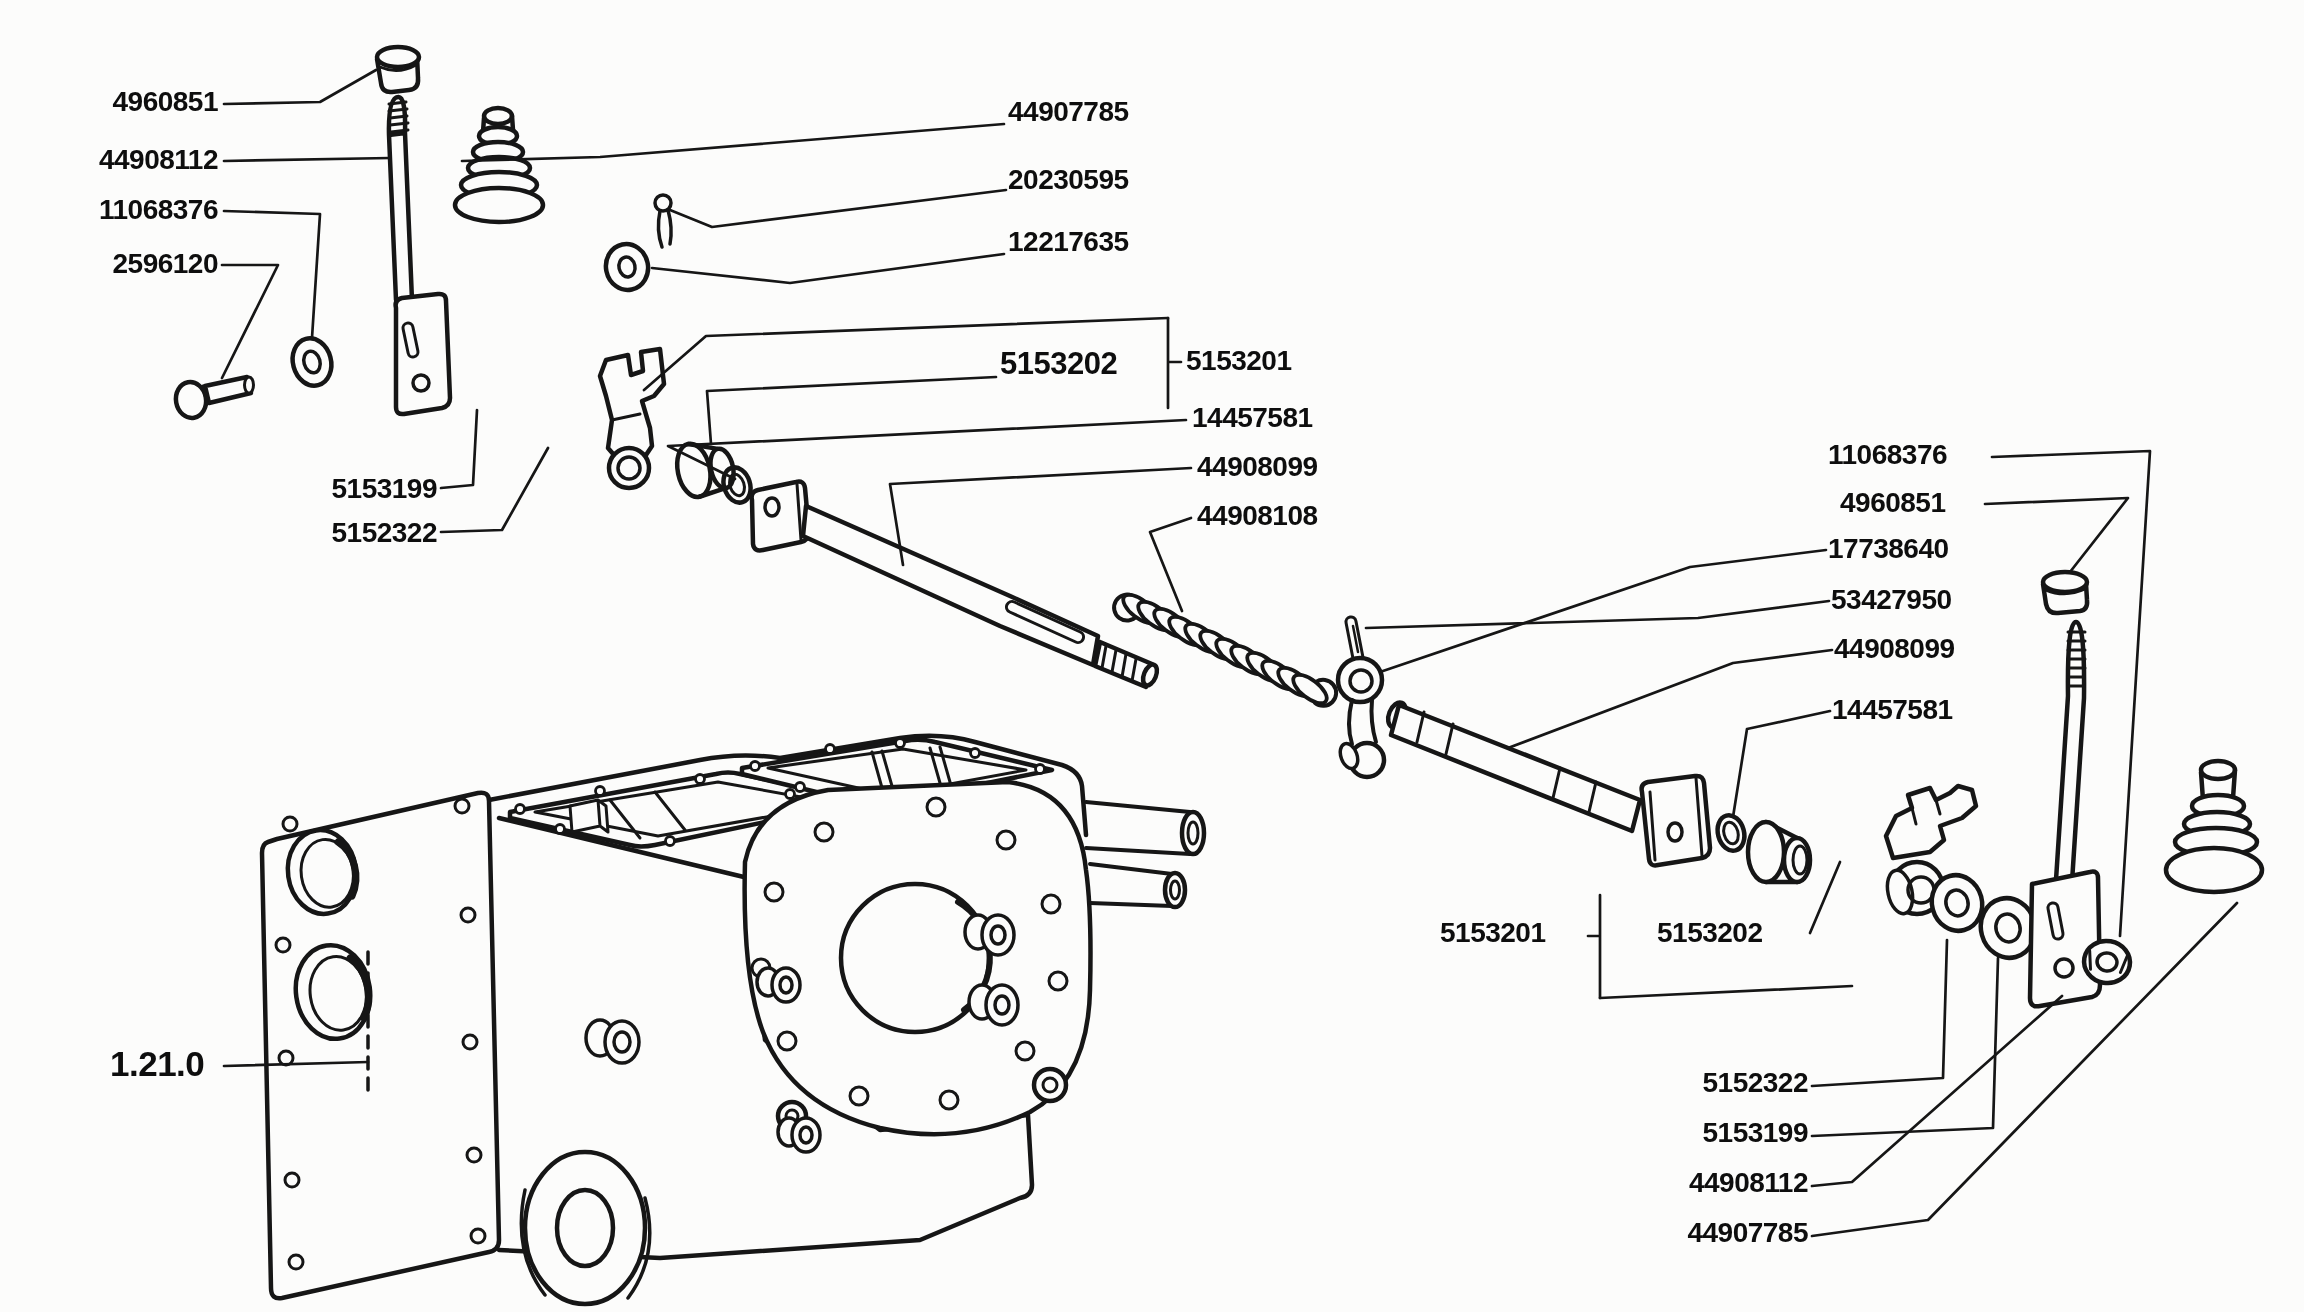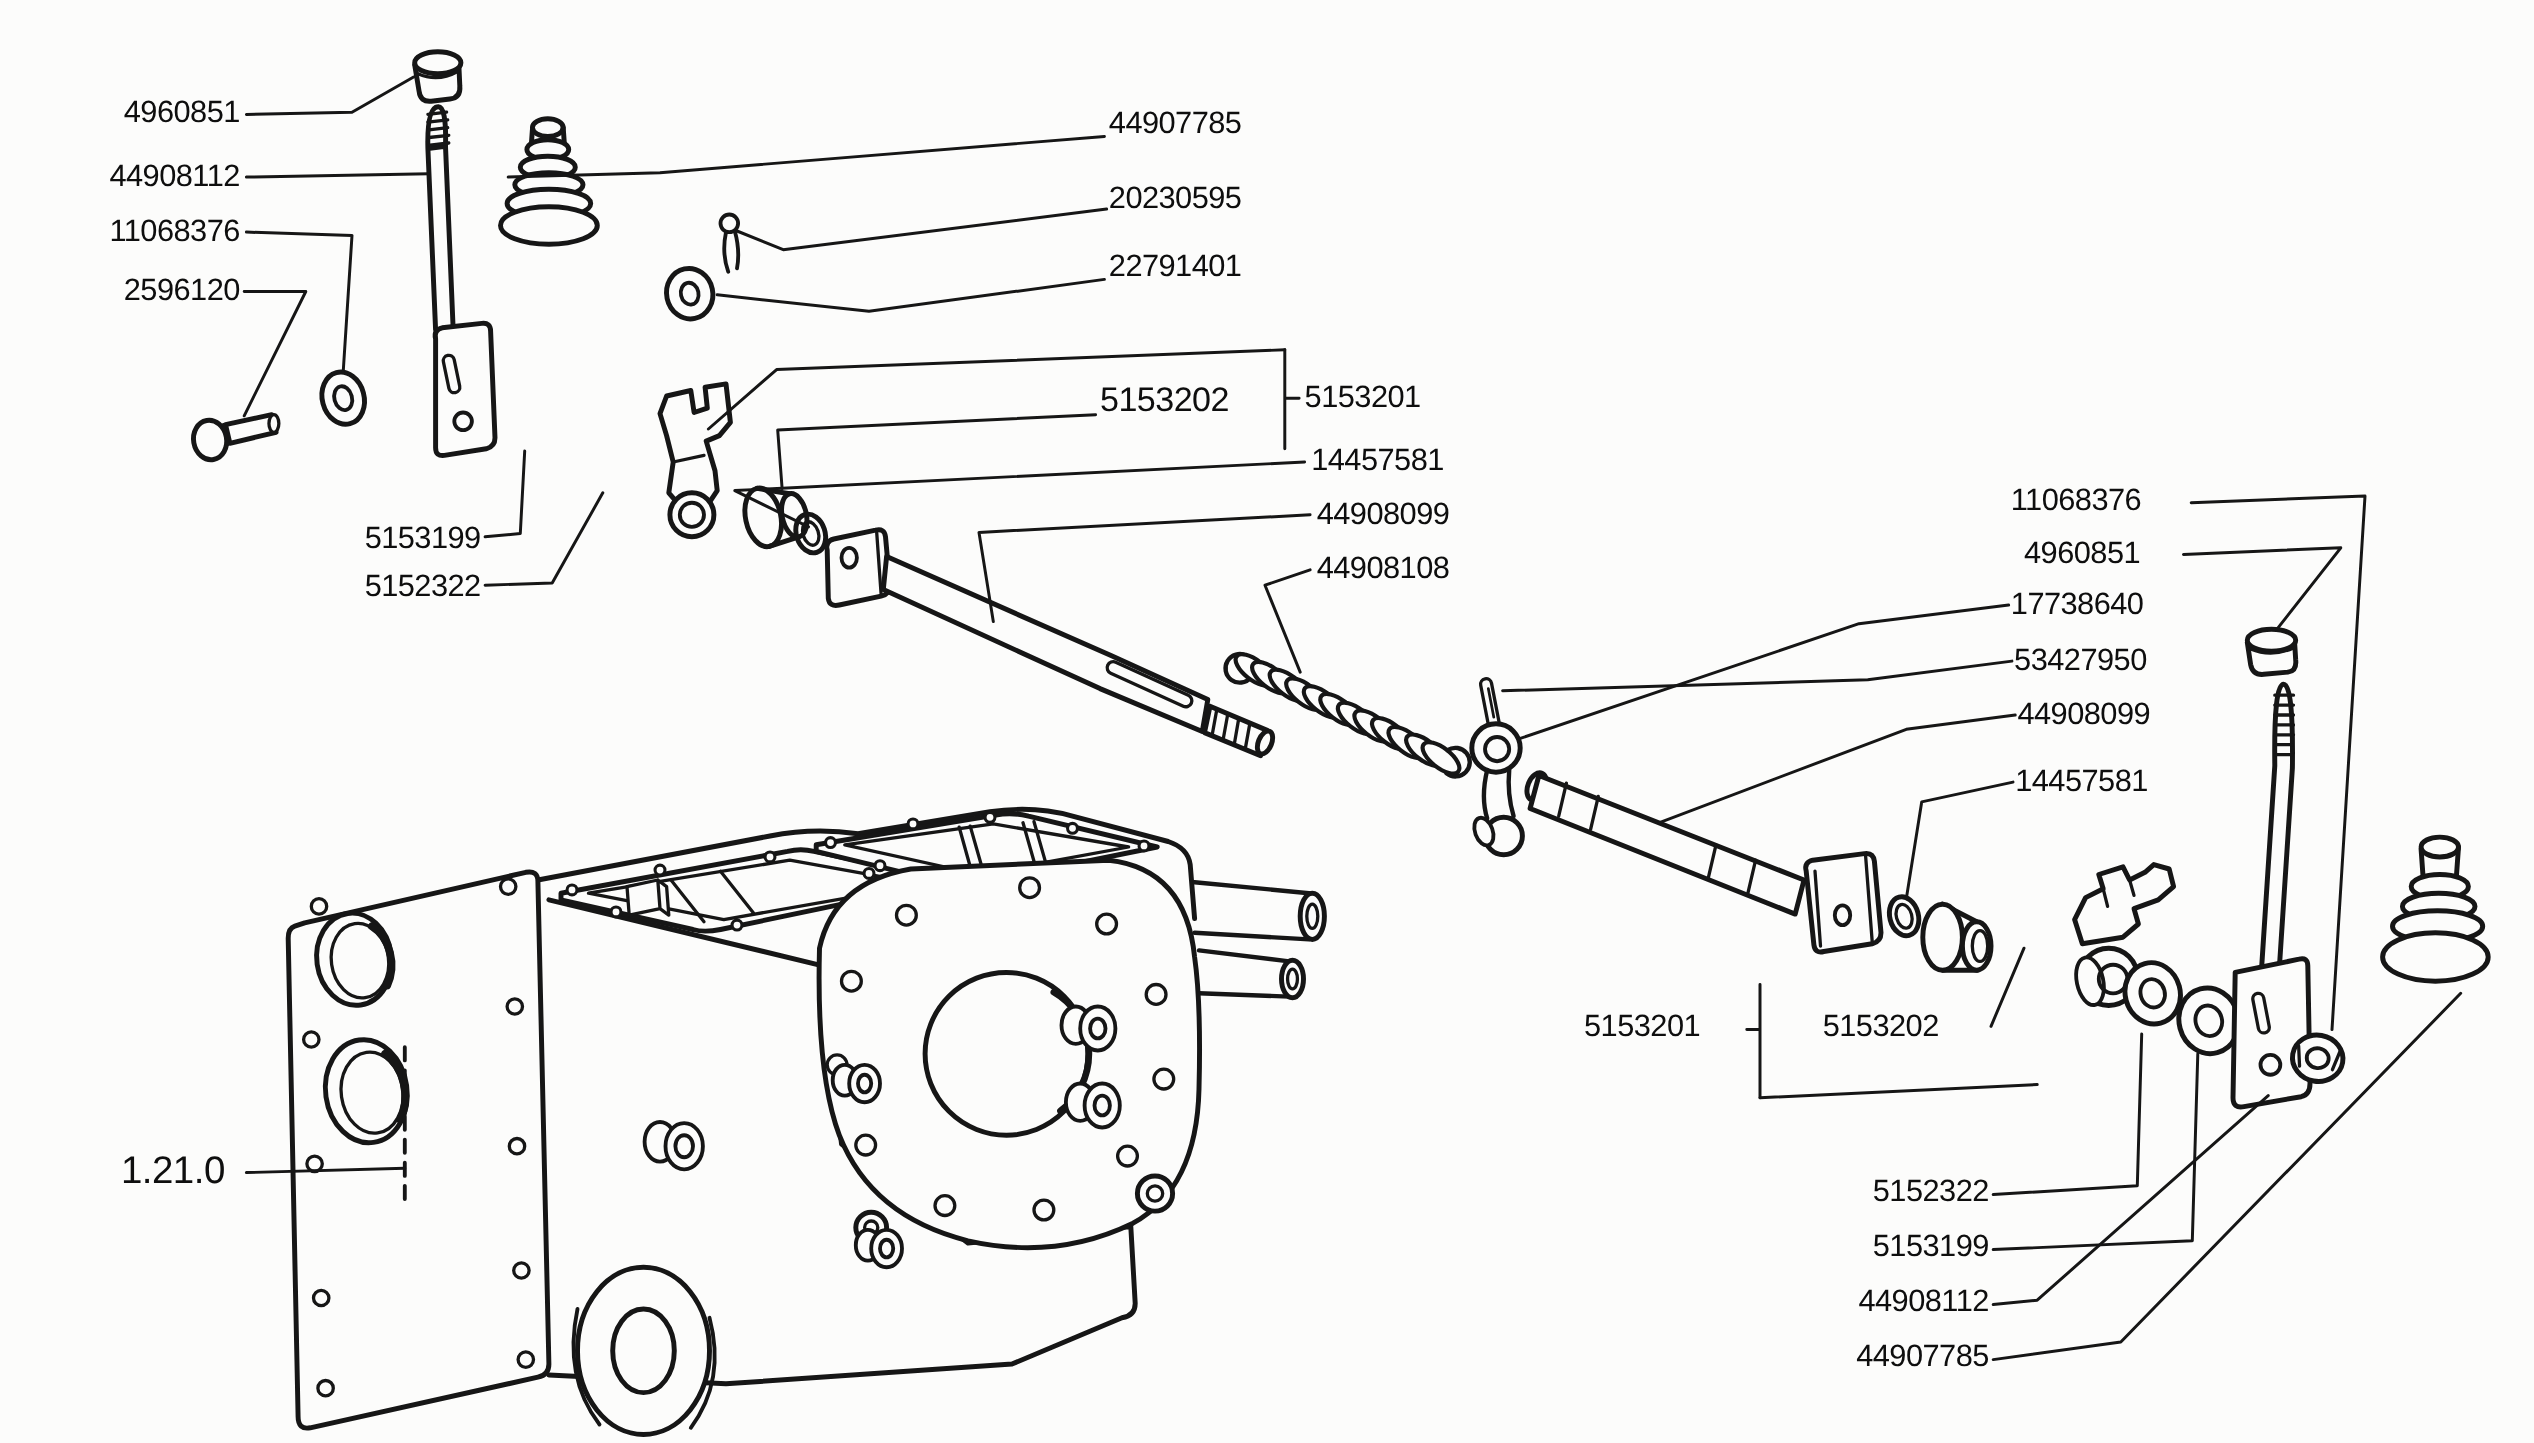--- a/index.html
+++ b/index.html
@@ -1,20 +1,20 @@
 <!DOCTYPE html>
 <html><head>
 <meta charset="utf-8">
 <style>
   html,body{margin:0;padding:0;}
   body{width:2304px;height:1312px;background:#fcfcfb;overflow:hidden;position:relative;
        font-family:"Liberation Sans","DejaVu Sans",sans-serif;}
   .stage{position:absolute;left:0;top:0;width:2304px;height:1312px;}
   svg{position:absolute;left:0;top:0;}
-  .lbl{position:absolute;font-weight:400;font-size:28px;letter-spacing:-0.5px;color:#0e0e0e;
+  .lbl{position:absolute;font-weight:700;font-size:28px;letter-spacing:-0.5px;color:#0e0e0e;
        white-space:nowrap;line-height:1;}
   .lbl.big{font-size:31px;}
   .ra{width:170px;text-align:right;}
 </style>
 </head>
 <body>
 
 <div class="stage">
 
 <svg width="2304" height="1312" viewBox="0 0 2304 1312">
@@ -343,21 +343,21 @@
   </g>
 </svg>
 
 <div class="lbl ra" style="left:48px;top:88px">4960851</div>
 <div class="lbl ra" style="left:48px;top:146px">44908112</div>
 <div class="lbl ra" style="left:48px;top:196px">11068376</div>
 <div class="lbl ra" style="left:48px;top:250px">2596120</div>
 
 <div class="lbl" style="left:1008px;top:98px">44907785</div>
 <div class="lbl" style="left:1008px;top:166px">20230595</div>
-<div class="lbl" style="left:1008px;top:228px">22791401</div>
+<div class="lbl" style="left:1008px;top:228px">12217635</div>
 
 <div class="lbl big" style="left:1000px;top:348px">5153202</div>
 <div class="lbl" style="left:1186px;top:347px">5153201</div>
 
 <div class="lbl" style="left:1192px;top:404px">14457581</div>
 <div class="lbl" style="left:1197px;top:453px">44908099</div>
 <div class="lbl" style="left:1197px;top:502px">44908108</div>
 
 <div class="lbl ra" style="left:267px;top:475px">5153199</div>
 <div class="lbl ra" style="left:267px;top:519px">5152322</div>

